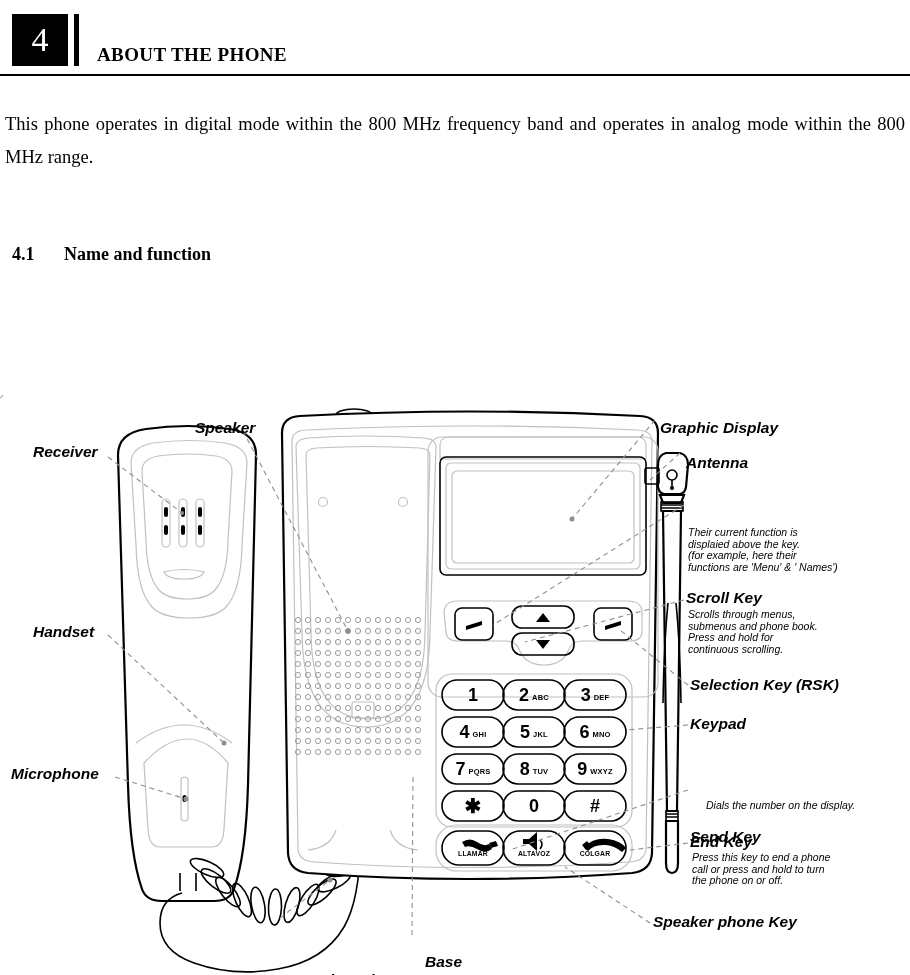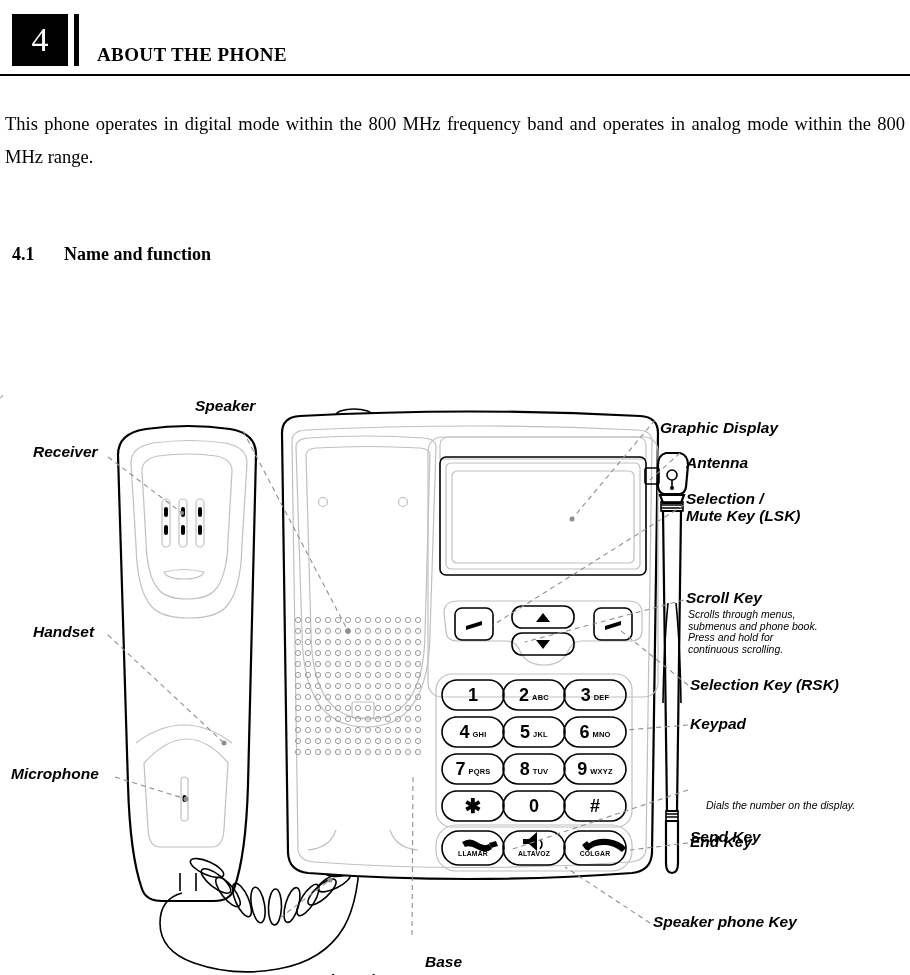--- a/index.html
+++ b/index.html
@@ -848,47 +848,50 @@
       <circle class="dot" cx="182" cy="118" r="2"></circle>
       <circle class="dot" cx="224" cy="348" r="2.5"></circle>
       <circle class="dot" cx="186" cy="404" r="2.5"></circle>
       <circle class="dot" cx="348" cy="236" r="2.5"></circle>
       <circle class="dot" cx="572" cy="124" r="2.5"></circle>
       <circle class="dot" cx="330" cy="485" r="2.5"></circle>
     </g>
   </svg>
 
   <div class="lbl" style="left:33px; top:48px;">Receiver</div>
-  <div class="lbl" style="left:195px;top:2px;">Speaker</div>
+  <div class="lbl" style="left:195px;top:24px;">Speaker</div>
   <div class="lbl" style="left:33px; top:228px;">Handset</div>
   <div class="lbl" style="left:11px; top:370px;">Microphone</div>
   <div class="lbl" style="left:303px;top:568px;margin-top:8px;">Curl Cord</div>
   <div class="lbl" style="left:425px;top:558px;">Base</div>
 
   <div class="lbl" style="left:660px;top:24px;">Graphic Display</div>
   <div class="lbl" style="left:686px;top:59px;">Antenna</div>
 
-  <div class="lbl two-line" style="left:686px;top:95px;width:180px;">
-    <span>Selection /</span><br>
-    <span>Mute Key (LSK)</span>
-  </div>
+  <div class="desc" style="left:688px;top:132px;white-space:pre;">Their current function is
+displaied above the key.
+(for example, here their
+functions are 'Menu' &amp; ' Names')</div>
 
   <div class="lbl" style="left:686px;top:194px;">Scroll Key</div>
   <div class="desc" style="left:688px;top:214px;white-space:pre;">Scrolls through menus,
 submenus and phone book.
 Press and hold for
 continuous scrolling.</div>
 
   <div class="lbl" style="left:690px;top:281px;">Selection Key (RSK)</div>
   <div class="lbl" style="left:690px;top:320px;">Keypad</div>
 
   <div class="lbl" style="left:690px;top:385px;margin-top:48px;">Send Key</div>
   <div class="desc" style="left:692px;top:405px;white-space:pre;margin-left:14px;">Dials the number on the display.</div>
 
   <div class="lbl" style="left:690px;top:438px;">End Key</div>
+  <div class="desc" style="left:692px;top:457px;white-space:pre;">Press this key to end a phone
+call or press and hold to turn
+the phone on or off.</div>
 
   <div class="lbl" style="left:653px;top:518px;">Speaker phone Key</div>
 
   <div id="keypad-text">
       <div style="position: absolute; left: 442px; top: 285px; width: 62px; height: 30px; display: flex; align-items: center; justify-content: center;">
         <span style="font-family: &quot;Liberation Sans&quot;, sans-serif; font-weight: bold; font-size: 18px; line-height: 1;">1</span>
       </div>
       <div style="position: absolute; left: 503px; top: 285px; width: 62px; height: 30px; display: flex; align-items: center; justify-content: center;">
         <span style="font-family: &quot;Liberation Sans&quot;, sans-serif; font-weight: bold; font-size: 18px; line-height: 1;">2</span>
         <span style="font-family: &quot;Liberation Sans&quot;, sans-serif; font-weight: bold; font-size: 7.5px; margin-left: 3px; margin-top: 4px; letter-spacing: 0.2px;">ABC</span>

